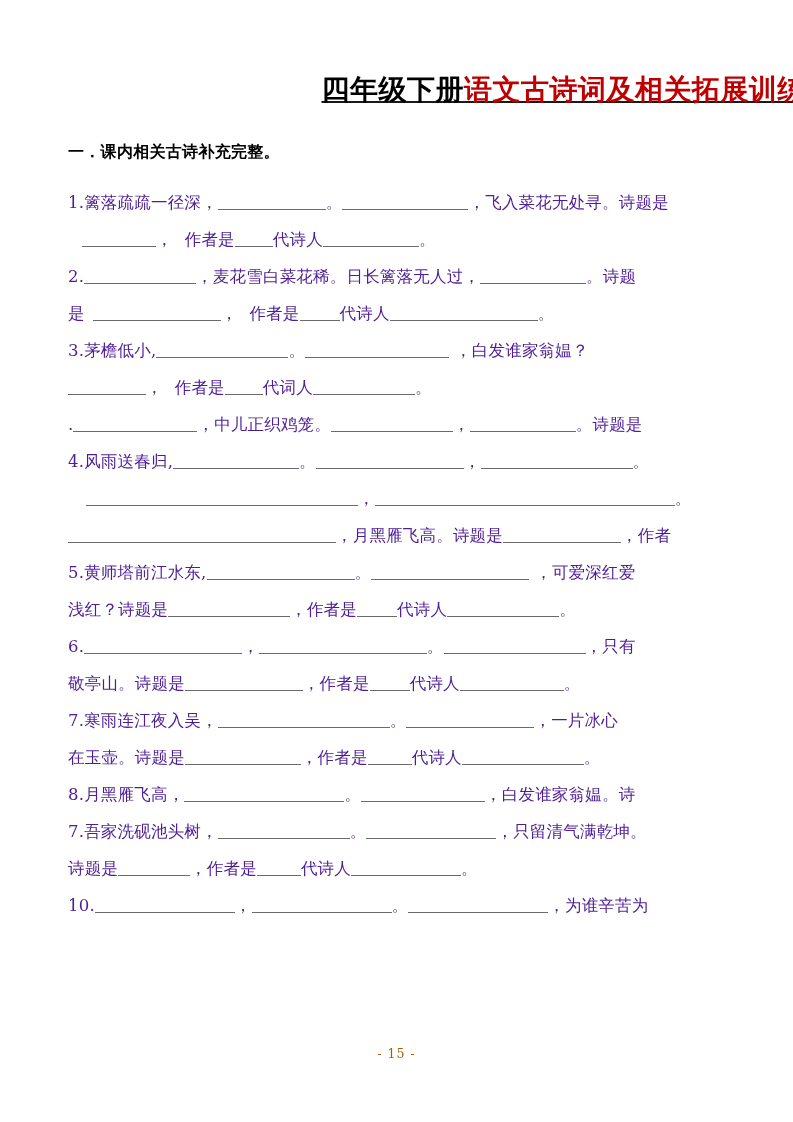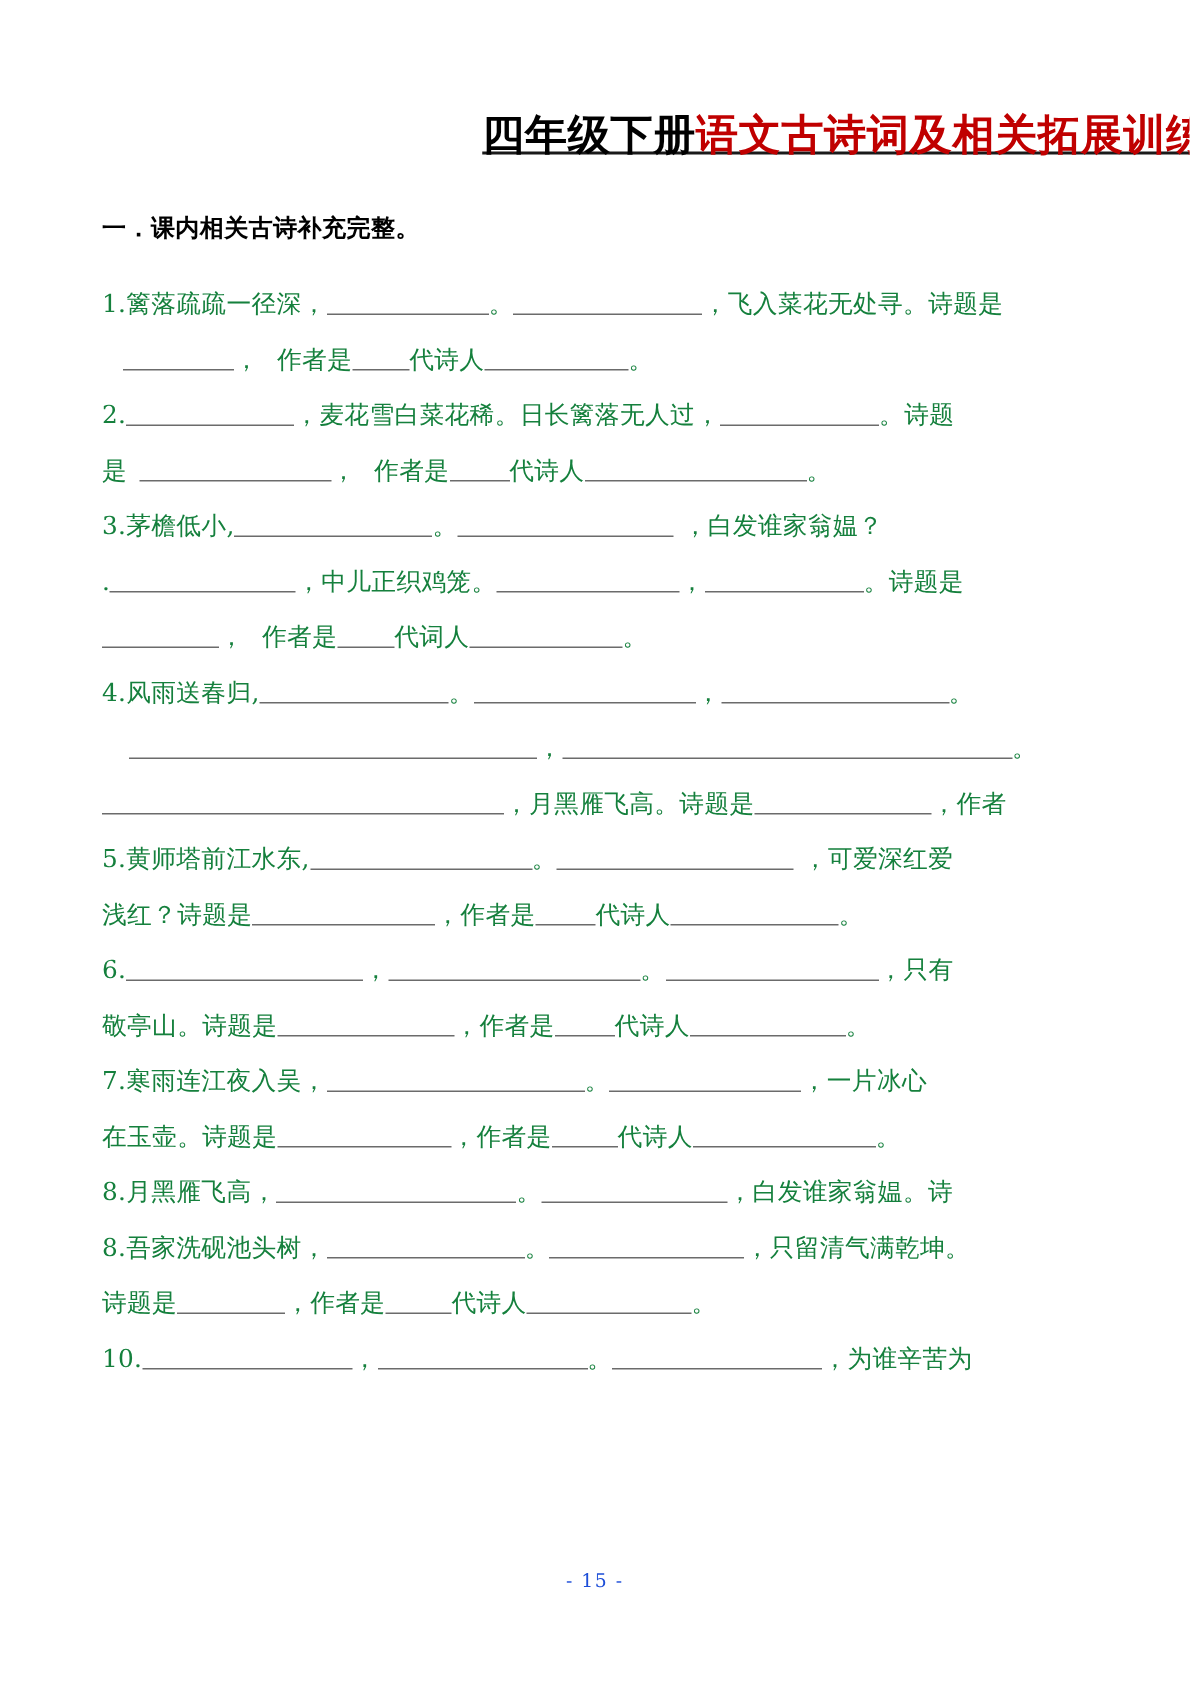--- a/index.html
+++ b/index.html
@@ -53,73 +53,73 @@
   .body-block {
     position: absolute;
     left: 68px;
     top: 184px;
     width: 660px;
   }
   .q-line {
     height: 37px;
     line-height: 37px;
     font-size: 16.5px;
-    color: #15803d;
+    color: #4c1d95;
     white-space: nowrap;
     letter-spacing: 0.2px;
   }
   .q-line .seg { }
   .blank {
     display: inline-block;
     border-bottom: 1.4px solid #6b6b6b;
     height: 0.95em;
     vertical-align: -2px;
   }
   .sp { display: inline-block; }
 
   .page-number {
     position: absolute;
     left: 0;
     top: 1046px;
     width: 793px;
     text-align: center;
     font-size: 12.5px;
-    color: #1d4ed8;
+    color: #a16207;
     letter-spacing: 1px;
   }
 </style>
 </head>
 <body>
 
 <div class="page">
 
   <div class="doc-title">
     <span class="t-black">四年级下册</span><span class="t-red">语文古诗词及相关拓展训练</span>
   </div>
 
   <div class="section-heading">一．课内相关古诗补充完整。</div>
 
   <div class="body-block" id="body-block">
       <div class="q-line"><span class="seg">1.篱落疏疏一径深，</span><span class="blank" style="width: 108px;"></span><span class="seg">。</span><span class="blank" style="width: 126px;"></span><span class="seg">，飞入菜花无处寻。诗题是</span></div>
       <div class="q-line"><span class="sp" style="width: 14px;"></span><span class="blank" style="width: 74px;"></span><span class="seg">，</span><span class="sp" style="width: 12px;"></span><span class="seg">作者是</span><span class="blank" style="width: 38px;"></span><span class="seg">代诗人</span><span class="blank" style="width: 96px;"></span><span class="seg">。</span></div>
       <div class="q-line"><span class="seg">2.</span><span class="blank" style="width: 112px;"></span><span class="seg">，麦花雪白菜花稀。日长篱落无人过，</span><span class="blank" style="width: 106px;"></span><span class="seg">。诗题</span></div>
       <div class="q-line"><span class="seg">是</span><span class="sp" style="width: 8px;"></span><span class="blank" style="width: 128px;"></span><span class="seg">，</span><span class="sp" style="width: 12px;"></span><span class="seg">作者是</span><span class="blank" style="width: 40px;"></span><span class="seg">代诗人</span><span class="blank" style="width: 148px;"></span><span class="seg">。</span></div>
       <div class="q-line"><span class="seg">3.茅檐低小,</span><span class="blank" style="width: 132px;"></span><span class="seg">。</span><span class="blank" style="width: 144px;"></span><span class="sp" style="width: 6px;"></span><span class="seg">，白发谁家翁媪？</span></div>
+      <div class="q-line"><span class="blank" style="width: 78px;"></span><span class="seg">，</span><span class="sp" style="width: 12px;"></span><span class="seg">作者是</span><span class="blank" style="width: 38px;"></span><span class="seg">代词人</span><span class="blank" style="width: 102px;"></span><span class="seg">。</span></div>
       <div class="q-line"><span class="seg">.</span><span class="blank" style="width: 124px;"></span><span class="seg">，中儿正织鸡笼。</span><span class="blank" style="width: 122px;"></span><span class="seg">，</span><span class="blank" style="width: 106px;"></span><span class="seg">。诗题是</span></div>
-      <div class="q-line"><span class="blank" style="width: 78px;"></span><span class="seg">，</span><span class="sp" style="width: 12px;"></span><span class="seg">作者是</span><span class="blank" style="width: 38px;"></span><span class="seg">代词人</span><span class="blank" style="width: 102px;"></span><span class="seg">。</span></div>
       <div class="q-line"><span class="seg">4.风雨送春归,</span><span class="blank" style="width: 126px;"></span><span class="seg">。</span><span class="blank" style="width: 148px;"></span><span class="seg">，</span><span class="blank" style="width: 152px;"></span><span class="seg">。</span></div>
       <div class="q-line"><span class="sp" style="width: 18px;"></span><span class="blank" style="width: 272px;"></span><span class="seg">，</span><span class="blank" style="width: 300px;"></span><span class="seg">。</span></div>
       <div class="q-line"><span class="blank" style="width: 268px;"></span><span class="seg">，月黑雁飞高。诗题是</span><span class="blank" style="width: 118px;"></span><span class="seg">，作者</span></div>
       <div class="q-line"><span class="seg">5.黄师塔前江水东,</span><span class="blank" style="width: 148px;"></span><span class="seg">。</span><span class="blank" style="width: 158px;"></span><span class="sp" style="width: 6px;"></span><span class="seg">，可爱深红爱</span></div>
       <div class="q-line"><span class="seg">浅红？诗题是</span><span class="blank" style="width: 122px;"></span><span class="seg">，作者是</span><span class="blank" style="width: 40px;"></span><span class="seg">代诗人</span><span class="blank" style="width: 112px;"></span><span class="seg">。</span></div>
       <div class="q-line"><span class="seg">6.</span><span class="blank" style="width: 158px;"></span><span class="seg">，</span><span class="blank" style="width: 168px;"></span><span class="seg">。</span><span class="blank" style="width: 142px;"></span><span class="seg">，只有</span></div>
       <div class="q-line"><span class="seg">敬亭山。诗题是</span><span class="blank" style="width: 118px;"></span><span class="seg">，作者是</span><span class="blank" style="width: 40px;"></span><span class="seg">代诗人</span><span class="blank" style="width: 104px;"></span><span class="seg">。</span></div>
       <div class="q-line"><span class="seg">7.寒雨连江夜入吴，</span><span class="blank" style="width: 172px;"></span><span class="seg">。</span><span class="blank" style="width: 128px;"></span><span class="seg">，一片冰心</span></div>
       <div class="q-line"><span class="seg">在玉壶。诗题是</span><span class="blank" style="width: 116px;"></span><span class="seg">，作者是</span><span class="blank" style="width: 44px;"></span><span class="seg">代诗人</span><span class="blank" style="width: 122px;"></span><span class="seg">。</span></div>
       <div class="q-line"><span class="seg">8.月黑雁飞高，</span><span class="blank" style="width: 160px;"></span><span class="seg">。</span><span class="blank" style="width: 124px;"></span><span class="seg">，白发谁家翁媪。诗</span></div>
-      <div class="q-line"><span class="seg">8.吾家洗砚池头树，</span><span class="blank" style="width: 132px;"></span><span class="seg">。</span><span class="blank" style="width: 130px;"></span><span class="seg">，只留清气满乾坤。</span></div>
+      <div class="q-line"><span class="seg">7.吾家洗砚池头树，</span><span class="blank" style="width: 132px;"></span><span class="seg">。</span><span class="blank" style="width: 130px;"></span><span class="seg">，只留清气满乾坤。</span></div>
       <div class="q-line"><span class="seg">诗题是</span><span class="blank" style="width: 72px;"></span><span class="seg">，作者是</span><span class="blank" style="width: 44px;"></span><span class="seg">代诗人</span><span class="blank" style="width: 110px;"></span><span class="seg">。</span></div>
       <div class="q-line"><span class="seg">10.</span><span class="blank" style="width: 140px;"></span><span class="seg">，</span><span class="blank" style="width: 140px;"></span><span class="seg">。</span><span class="blank" style="width: 140px;"></span><span class="seg">，为谁辛苦为</span></div>
     </div>
 
   <div class="page-number">- 15 -</div>
 
 </div>
 
 </body></html>

